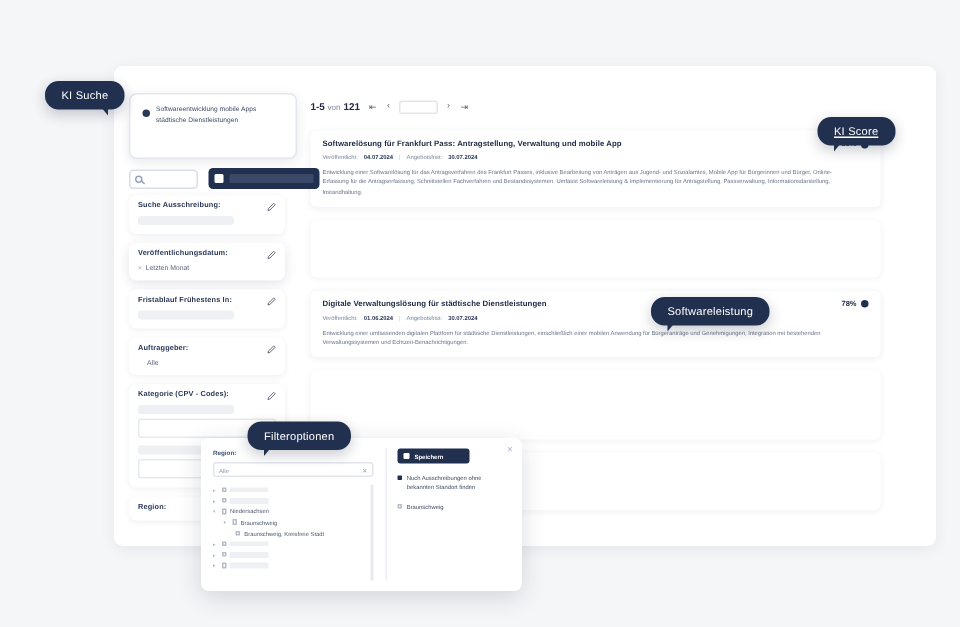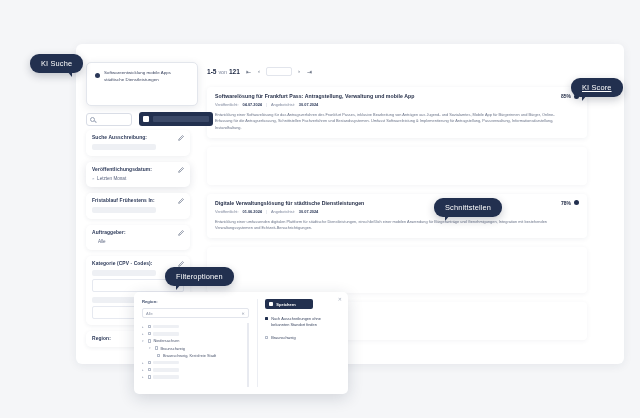--- a/index.html
+++ b/index.html
@@ -223,23 +223,23 @@
     border-top: 6px solid #22304f;
   }
   .bubble.tail-bl::after {
     left: 11px; bottom: -4px;
     border-right: 5px solid transparent;
     border-left: 0 solid transparent;
     border-top: 6px solid #22304f;
   }
   .b-ki-suche { left: 30px; top: 54px; }
   .b-suche-speichern { left: 186px; top: 100px; }
-  .b-ki-score { left: 571px; top: 78px; text-decoration: underline; }
+  .b-ki-score { left: 545px; top: 78px; text-decoration: underline; }
   .b-zusammenfassung { left: 434px; top: 198px; }
-  .b-filteroptionen { left: 165px; top: 267px; }
+  .b-filteroptionen { left: 165px; top: 281px; }
 </style>
 </head>
 <body>
 
 <div class="stage">
 
   <div class="app-window"></div>
 
   <div class="results">
 
@@ -440,16 +440,16 @@
       </div>
       <div class="opt-row">
         <span class="sq empty"></span>
         <span>Braunschweig</span>
       </div>
     </div>
   </div>
 
   <div class="bubble tail-br b-ki-suche">KI Suche</div>
   <div class="bubble tail-bl b-ki-score">KI Score</div>
-  <div class="bubble tail-bl b-zusammenfassung">Schnittstellen</div>
+  <div class="bubble tail-bl b-zusammenfassung">Softwareleistung</div>
   <div class="bubble tail-bl b-filteroptionen">Filteroptionen</div>
 
 </div>
 
 </body></html>

